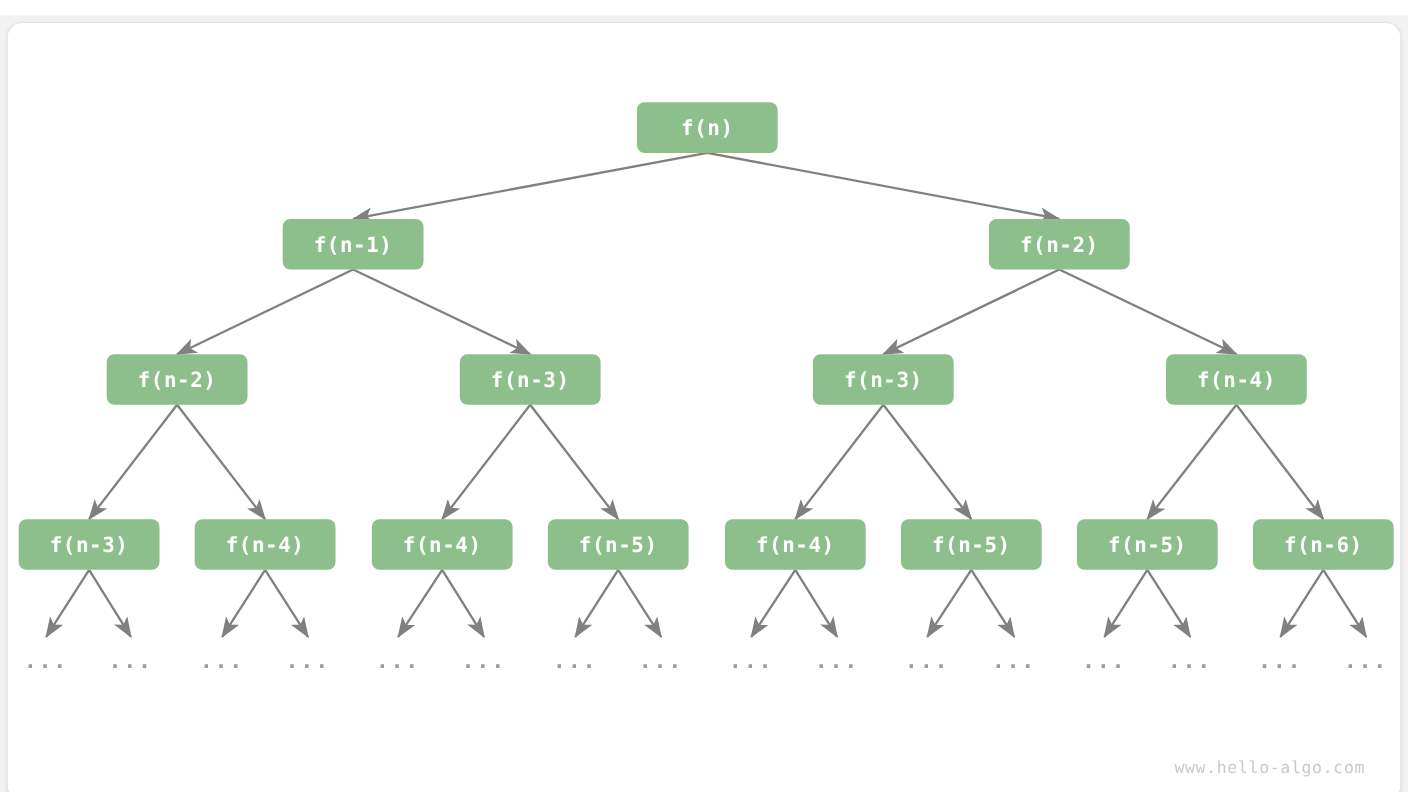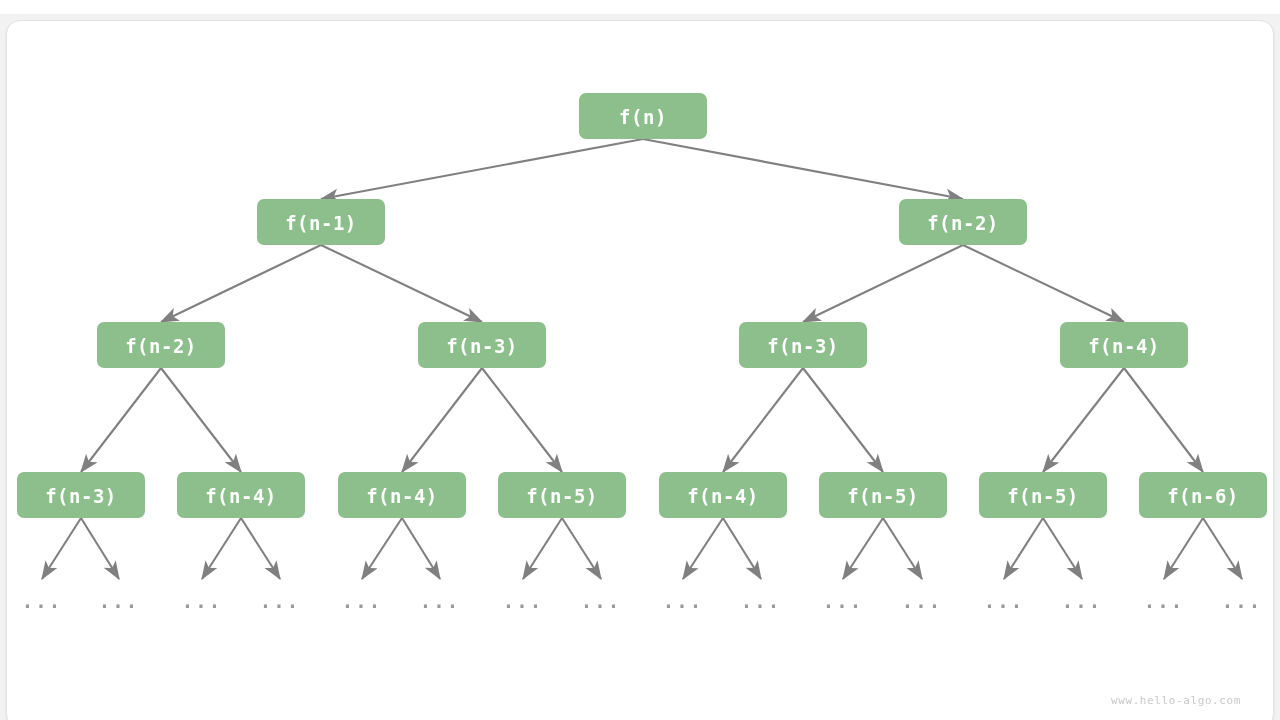--- a/index.html
+++ b/index.html
@@ -62,21 +62,21 @@
     font-weight: bold;
     text-anchor: middle;
     dominant-baseline: central;
     letter-spacing: 2px;
   }
   .watermark {
     position: absolute;
     right: 32px;
     bottom: 20px;
     font-family: "DejaVu Sans Mono", "Liberation Mono", monospace;
-    font-size: 11px;
+    font-size: 15px;
     color: #c9c9c9;
     letter-spacing: 0.6px;
     white-space: nowrap;
   }
 </style>
 </head>
 <body>
 
 <div id="stage">
   <div id="card">

